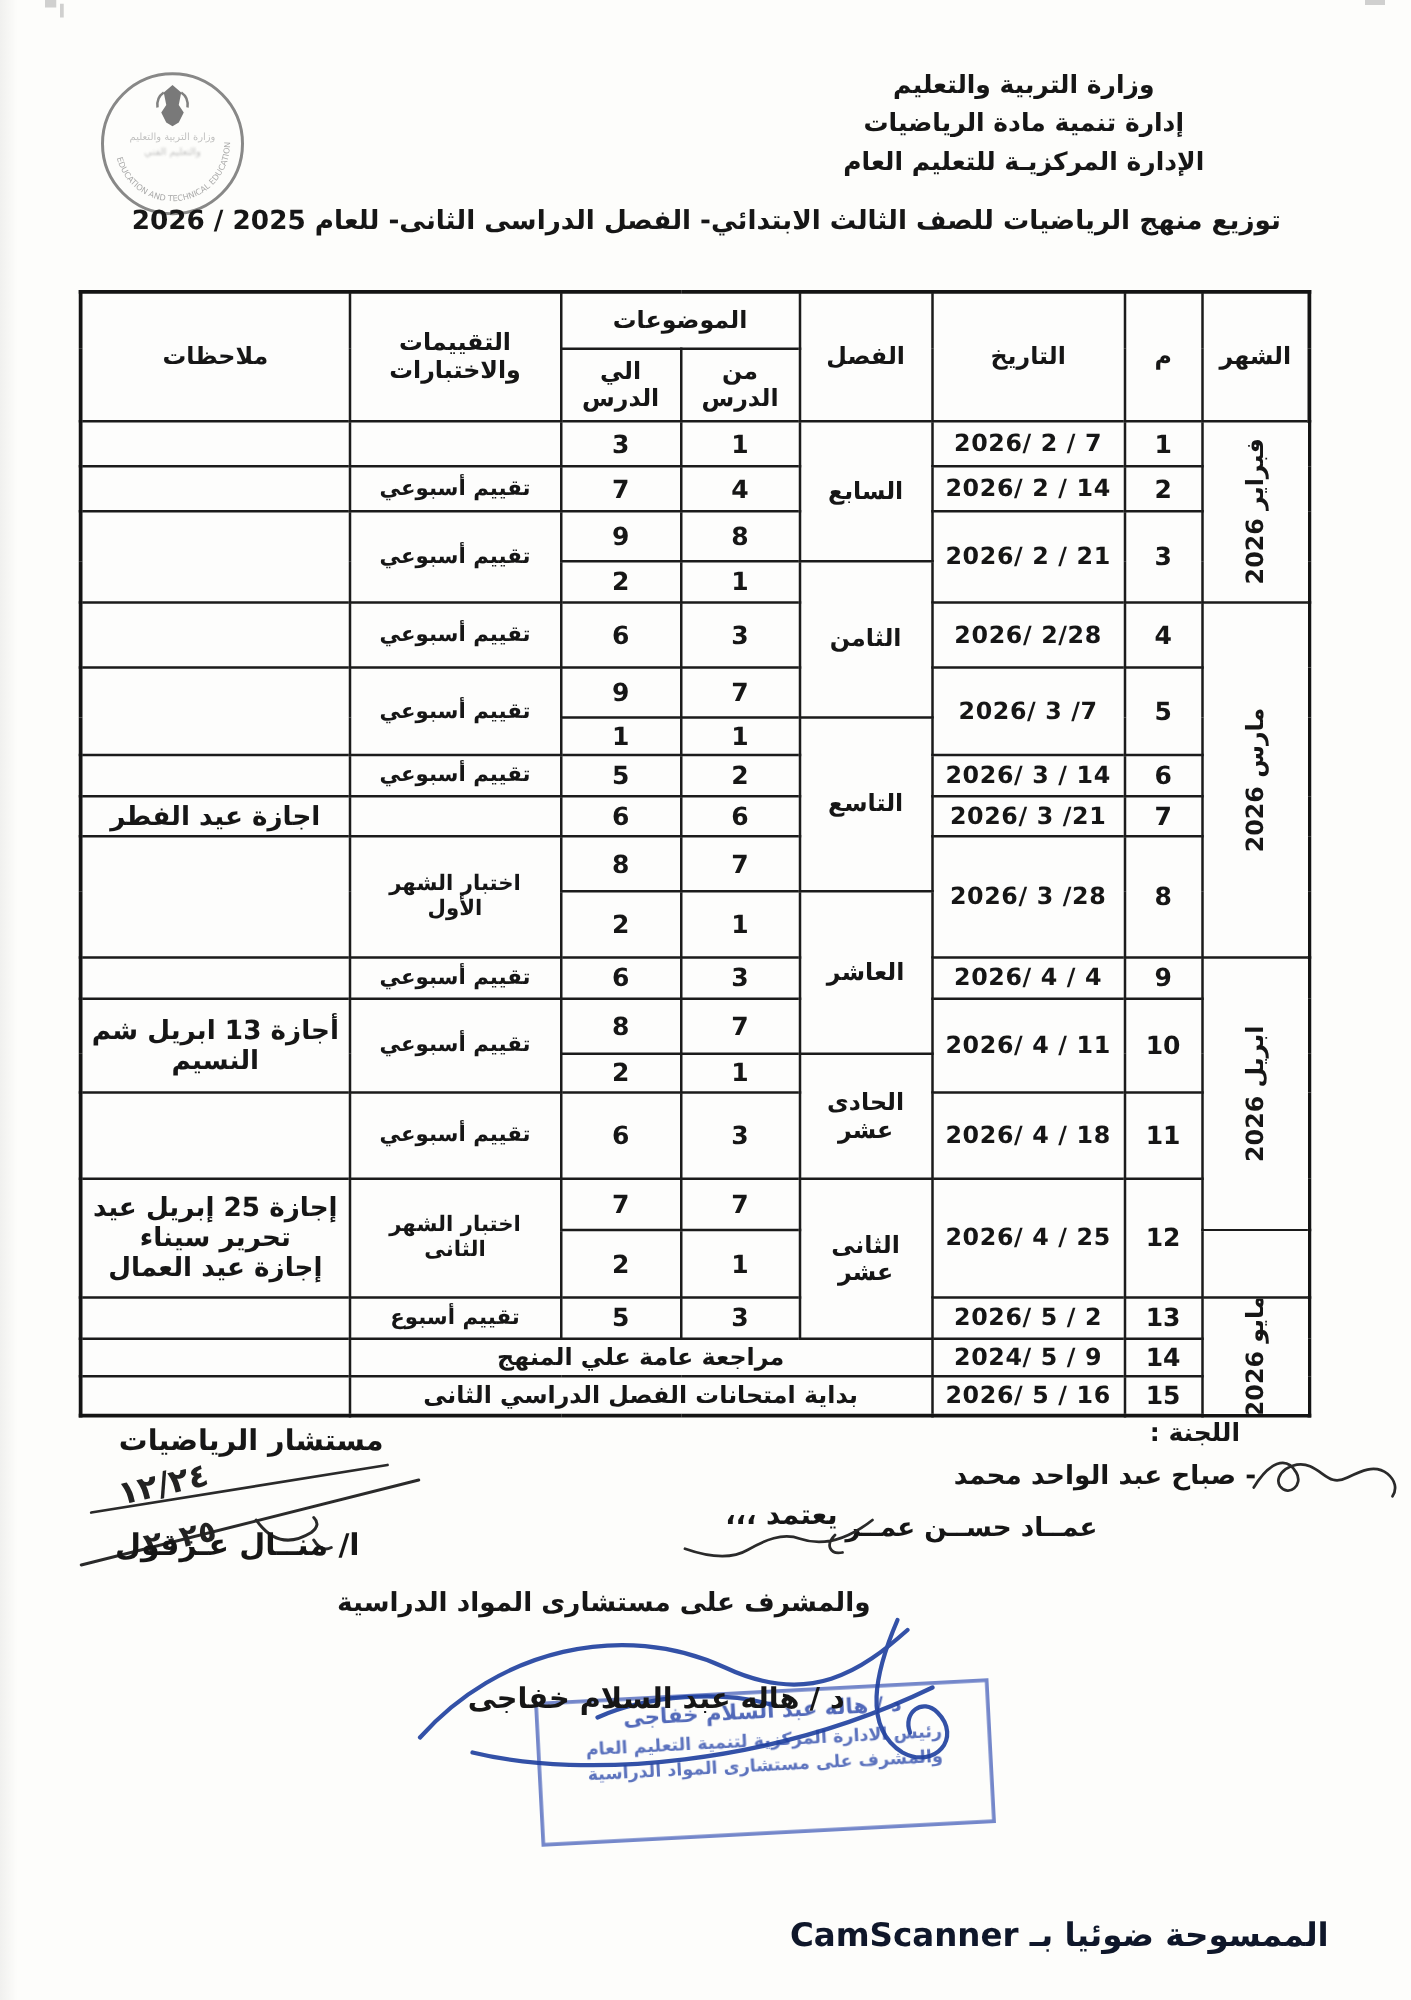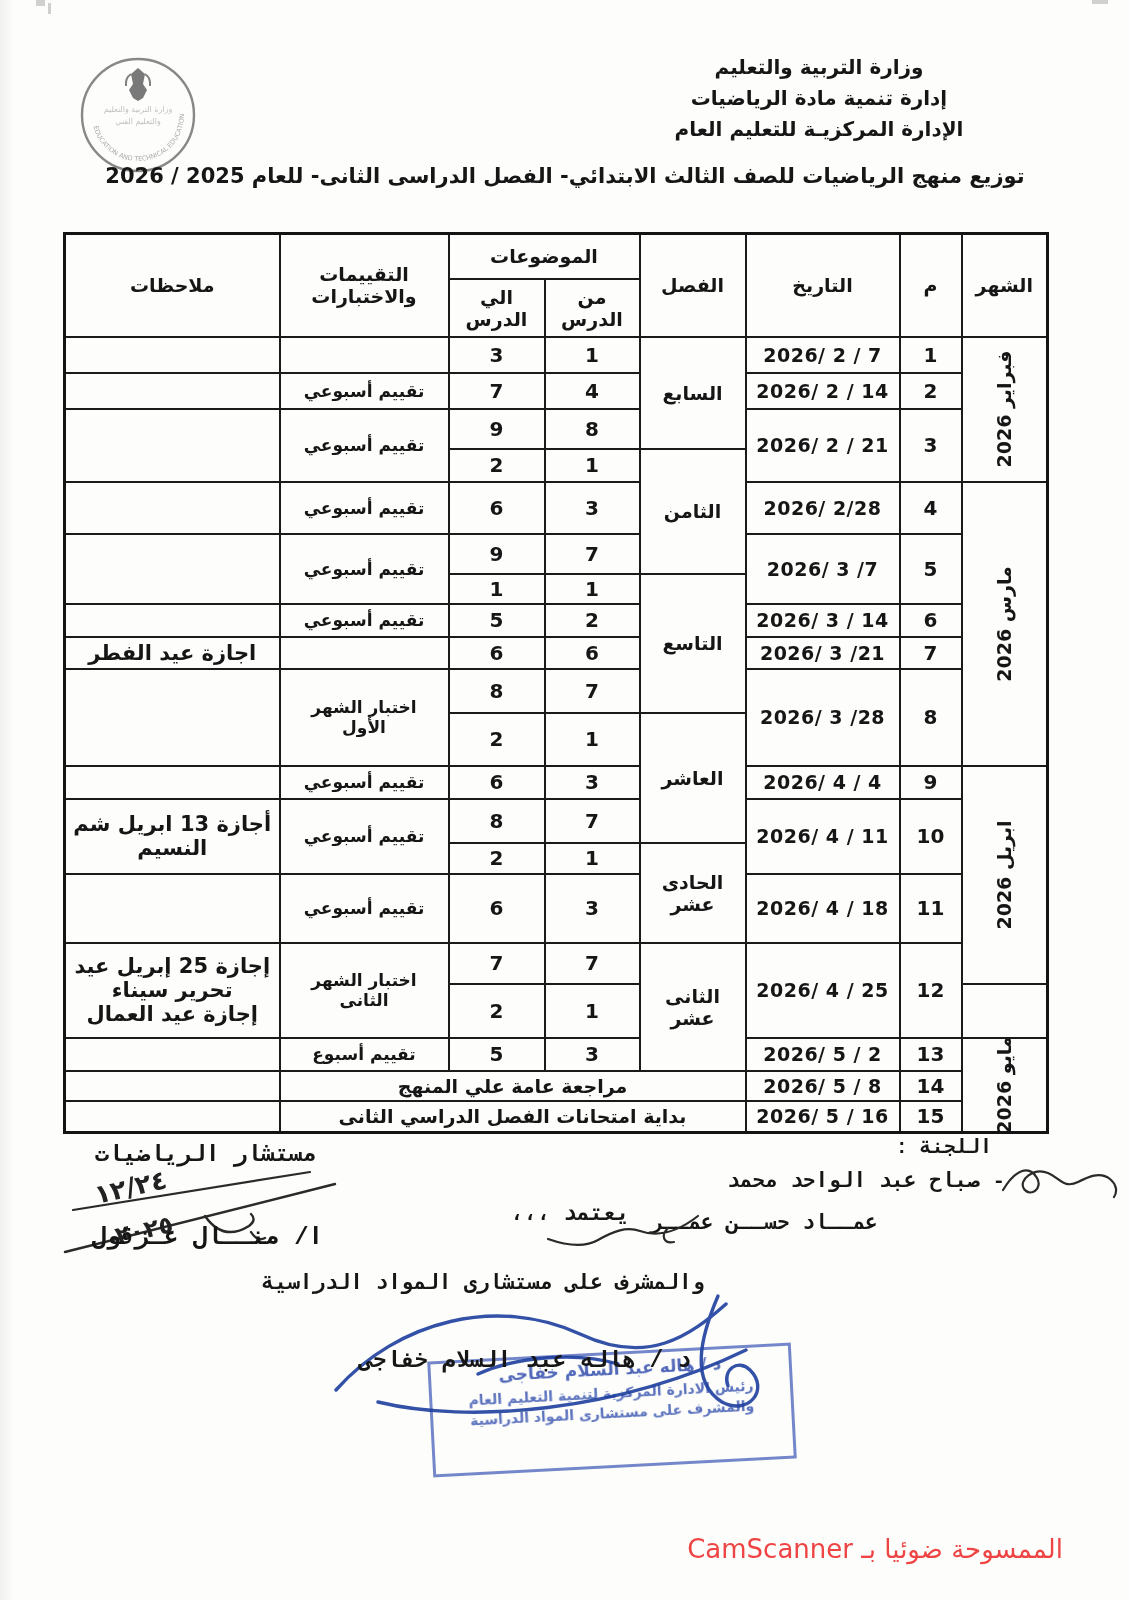--- a/index.html
+++ b/index.html
@@ -31,39 +31,39 @@
   td.c-chap{font-size:19px;}
   td.c-eval{font-size:17px;}
   td.c-note{font-size:21px;}
   td.c-merged{font-size:19px;}
   td.shaded{background:#dbd9d6;}
   td.c-month{position:relative;background:#fdfdfc;}
   .vert{position:absolute;top:50%;left:50%;transform:translate(-50%,-50%) rotate(-90deg);
         white-space:nowrap;font-weight:bold;font-size:19px;direction:rtl;}
 
   
-  .rtl-abs{position:absolute;direction:rtl;font-weight:bold;font-family:Liberation Mono, monospace;}
+  .rtl-abs{position:absolute;direction:rtl;font-weight:bold;}
   .committee-heading{right:137px;top:1134px;font-size:20px;}
   .committee-m1{right:124px;top:1168px;font-size:21px;margin-left:16px;}
   .committee-m2{right:251px;top:1210px;font-size:21px;letter-spacing:.5px;}
   .advisor-title{left:95px;top:1140px;font-size:23px;}
   .advisor-name{left:92px;top:1222px;font-size:24px;}
-  .approve-word{left:470px;top:1200px;width:200px;text-align:center;font-size:22px;}
+  .approve-word{left:470px;top:1200px;width:200px;text-align:right;font-size:22px;}
   .approve-l1{left:280px;top:1236px;width:440px;text-align:center;font-size:21px;}
   .approve-l2{left:258px;top:1270px;width:450px;text-align:center;font-size:21px;}
   .signer-name{left:332px;top:1346px;width:386px;text-align:center;font-size:23px;z-index:5;}
   .stamp{position:absolute;left:430px;top:1352px;width:358px;height:110px;
         transform:rotate(-3deg);border:3px solid rgba(58,85,181,.7);direction:rtl;
         text-align:center;color:#3450ae;filter:blur(.3px);z-index:3;background:rgba(255,255,255,.1);}
   .stamp .s1{margin-top:4px;font-size:17px;font-weight:bold;opacity:.85;}
   .stamp .s2{margin-top:6px;font-size:14px;font-weight:bold;opacity:.8;}
   .stamp .s3{margin-top:4px;font-size:14px;font-weight:bold;opacity:.8;}
   .sig-svg{position:absolute;}
   .footer-line{position:absolute;right:66px;top:1534px;font-size:26px;direction:rtl;
-        color:#ef4444;font-weight:400;}
+        color:#0f172a;font-weight:700;}
 </style>
 </head>
 <body>
 
 <div class="page">
 
   <div class="artifact" style="left:36px;top:0;width:9px;height:6px;"></div>
   <div class="artifact" style="left:48px;top:3px;width:3px;height:11px;"></div>
   <div class="artifact" style="left:1092px;top:0;width:16px;height:4px;"></div>
   <div class="edge-shadow"></div>
@@ -277,21 +277,21 @@
       <td class="c-num">13</td>
       <td class="c-date">2026/ 5 / 2</td>
       <td class="c-num">3</td>
       <td class="c-num">5</td>
       <td class="c-eval">تقييم أسبوع</td>
       <td class="c-note"></td>
     </tr>
 
     <tr style="height:30px">
       <td class="c-num">14</td>
-      <td class="c-date">2026/ 5 / 8</td>
+      <td class="c-date">2024/ 5 / 9</td>
       <td class="c-merged" colspan="4">مراجعة عامة علي المنهج</td>
       <td class="c-note"></td>
     </tr>
 
     <tr style="height:32px">
       <td class="c-num">15</td>
       <td class="c-date">2026/ 5 / 16</td>
       <td class="c-merged" colspan="4">بداية امتحانات الفصل الدراسي الثانى</td>
       <td class="c-note"></td>
     </tr>

